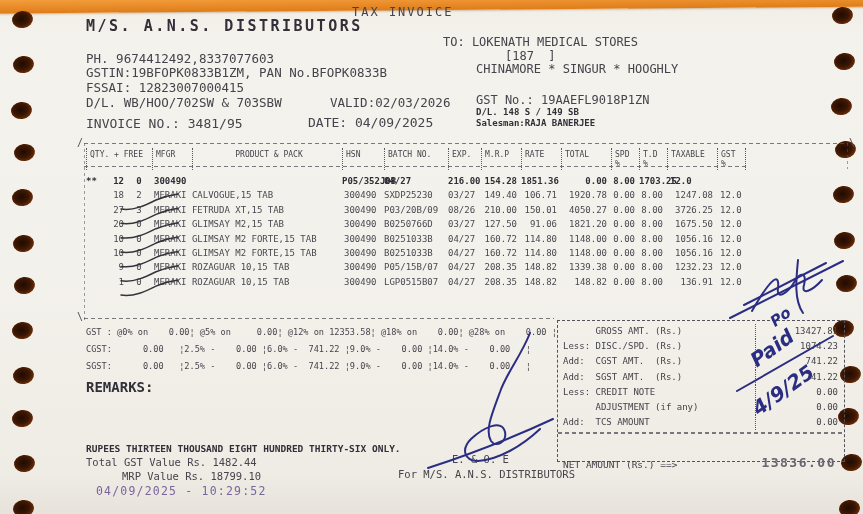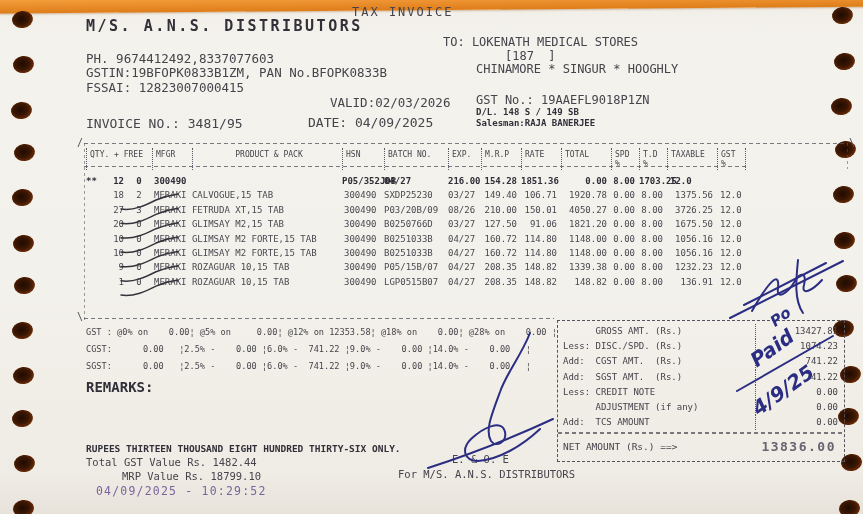--- a/index.html
+++ b/index.html
@@ -46,21 +46,21 @@
   .irow .c-mrp,.irow .c-rate,.irow .c-total,.irow .c-spd,.irow .c-td,.irow .c-tax{text-align:right;padding-right:4px;}
   .irow .c-gst{padding-left:3px;}
   
   .gstline{position:absolute;left:86px;font-size:8.6px;white-space:pre;color:#46444c;}
   
   #totals{position:absolute;left:557px;top:320px;width:288px;height:142px;
     border:1px dashed #55525c;box-sizing:border-box;padding:3px 0 0 0;}
   .trow{display:flex;height:15.2px;line-height:15.2px;font-size:9px;}
   .trow .tl{flex:1;white-space:pre;padding-left:5px;overflow:hidden;}
   .trow .tv{width:82px;text-align:right;padding-right:6px;border-left:1px dotted #5a5761;white-space:pre;}
-  #net-row{display:flex;align-items:center;height:24px;font-size:9.5px;}
+  #net-row{display:flex;align-items:flex-end;height:24px;font-size:9.5px;margin-top:12px;}
   #net-row .tl{flex:1;padding-left:5px;white-space:pre;}
   #net-row .tv{width:110px;text-align:right;padding-right:8px;font-size:13px;font-weight:bold;
     color:#686470;letter-spacing:1.5px;}
   #net-sep{position:relative;margin:2px 0 0 0;height:2px;
     background:repeating-linear-gradient(90deg,#524f58 0 4px,transparent 4px 7px);opacity:.75;}
   
   .hw{position:absolute;color:#2a2d83;font-family:"DejaVu Sans",sans-serif;font-style:italic;font-weight:bold;}
   svg.overlay{position:absolute;left:0;top:0;pointer-events:none;}
 </style>
 </head>
@@ -96,20 +96,21 @@
       <div class="hole" style="left: 838px; top: 408.4px;"></div>
       <div class="hole" style="left: 841px; top: 454px;"></div>
       <div class="hole" style="left: 839px; top: 499.6px;"></div>
     </div>
 
   <div class="abs ink" style="left:352px;top:5px;font-size:12px;letter-spacing:2px;">TAX INVOICE</div>
   <div class="abs strong" style="left:86px;top:17px;font-size:15px;letter-spacing:2.5px;">M/S. A.N.S. DISTRIBUTORS</div>
   <div class="abs ink" style="left:86px;top:51px;font-size:12.5px;">PH. 9674412492,8337077603</div>
   <div class="abs ink" style="left:86px;top:65px;font-size:12.5px;">GSTIN:19BFOPK0833B1ZM, PAN No.BFOPK0833B</div>
   <div class="abs ink" style="left:86px;top:80px;font-size:12.5px;">FSSAI: 12823007000415</div>
+  <div class="abs ink" style="left:86px;top:95px;font-size:12.5px;">D/L. WB/HOO/702SW &amp; 703SBW</div>
   <div class="abs ink" style="left:330px;top:95px;font-size:12.5px;">VALID:02/03/2026</div>
 
   <div class="abs ink" style="left:443px;top:35px;font-size:12px;">TO: LOKENATH MEDICAL STORES</div>
   <div class="abs ink" style="left:505px;top:49px;font-size:12px;">[187  ]</div>
   <div class="abs ink" style="left:476px;top:62px;font-size:12px;">CHINAMORE * SINGUR * HOOGHLY</div>
   <div class="abs ink" style="left:476px;top:93px;font-size:12px;">GST No.: 19AAEFL9018P1ZN</div>
   <div class="abs strong" style="left:476px;top:107px;font-size:9px;">D/L. 148 S / 149 SB</div>
   <div class="abs strong" style="left:476px;top:118px;font-size:9px;">Salesman:RAJA BANERJEE</div>
 
   <div class="abs ink" style="left:86px;top:116px;font-size:13px;">INVOICE NO.: 3481/95</div>
@@ -161,21 +162,21 @@
         <span class="c-free">2</span>
         <span class="c-prod">MERAKI CALVOGUE,15 TAB</span>
         <span class="c-hsn">300490</span>
         <span class="c-batch">SXDP25230</span>
         <span class="c-exp">03/27</span>
         <span class="c-mrp">149.40</span>
         <span class="c-rate">106.71</span>
         <span class="c-total">1920.78</span>
         <span class="c-spd">0.00</span>
         <span class="c-td">8.00</span>
-        <span class="c-tax">1375.56</span>
+        <span class="c-tax">1247.08</span>
         <span class="c-gst">12.0</span>
       </div>
       <div class="irow">
         <span class="c-marker"></span>
         <span class="c-qty">27</span>
         <span class="c-free">3</span>
         <span class="c-prod">MERAKI FETRUDA XT,15 TAB</span>
         <span class="c-hsn">300490</span>
         <span class="c-batch">P03/20B/09</span>
         <span class="c-exp">08/26</span>

